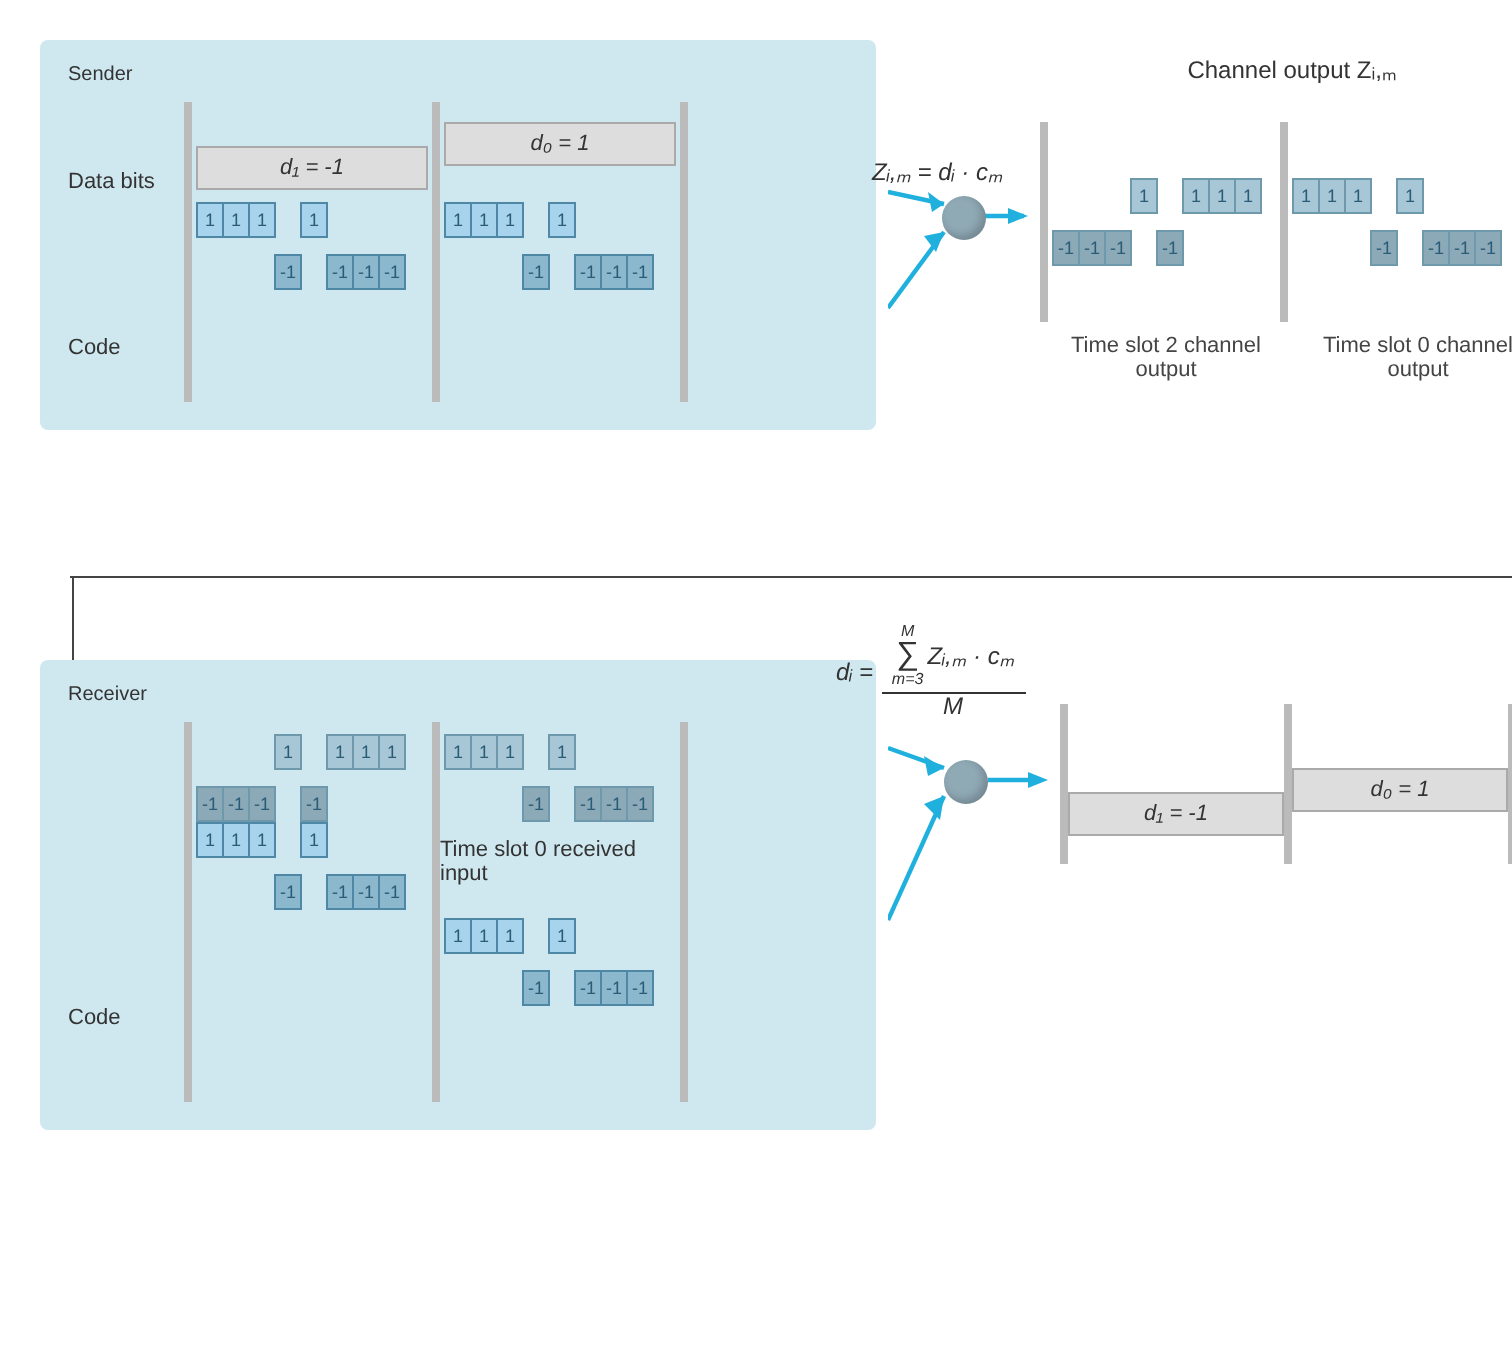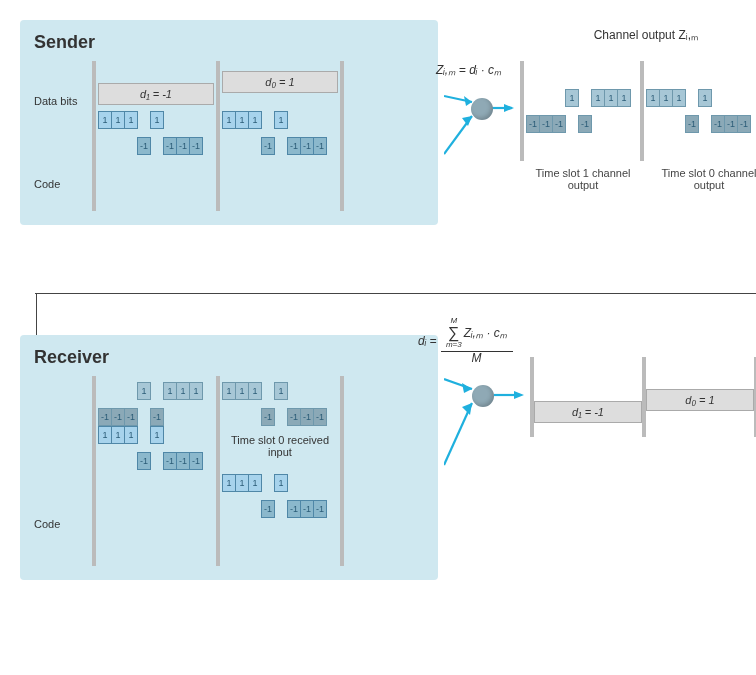--- a/index.html
+++ b/index.html
@@ -11,22 +11,22 @@
     background: #fff;
   }
   .panel {
     background: #cfe8f0;
     border-radius: 4px;
     padding: 12px 14px 14px 14px;
     position: relative;
     box-sizing: border-box;
   }
   .panel-title {
-    font-weight: bold;
-    font-size: 18px;
+    font-weight: normal;
+    font-size: 10px;
     margin-bottom: 8px;
   }
   .lbl {
     width: 58px;
     font-size: 11px;
     color: #333;
     flex-shrink: 0;
   }
   .vbar {
     width: 4px;
@@ -162,21 +162,21 @@
               <div class="ch dn">-1</div>
           </div>
         </div>
 
         <div class="vbar" style="height:150px;"></div>
       </div>
 
     </div>
 
     <div style="position:relative; width:70px; height:200px;">
-      <div class="formula" style="position:absolute; top:44px; left:-8px;text-align:right;">Zᵢ,ₘ = dᵢ · cₘ</div>
+      <div class="formula" style="position:absolute; top:60px; left:-8px;text-align:right;">Zᵢ,ₘ = dᵢ · cₘ</div>
       <svg width="70" height="200" style="position:absolute; top:0; left:0;">
         <line class="arr" x1="0" y1="76" x2="28" y2="82"></line>
         <polygon class="arrhead" points="28,82 20,76 22,86"></polygon>
         <line class="arr" x1="0" y1="134" x2="28" y2="96"></line>
         <polygon class="arrhead" points="28,96 18,98 24,106"></polygon>
         <line class="arr" x1="48" y1="88" x2="68" y2="88"></line>
         <polygon class="arrhead" points="70,88 60,84 60,92"></polygon>
       </svg>
       <div class="opnode" style="position:absolute; top:78px; left:27px;"></div>
     </div>
@@ -206,21 +206,21 @@
               <div class="ch dn2">-1</div>
               <div class="ch up2">1</div>
               <div class="ch dn2">-1</div>
               <div class="ch dn2">-1</div>
               <div class="ch dn2">-1</div>
           </div>
         </div>
 
       </div>
       <div class="sublabels" style="margin-top:6px;">
-        <div>Time slot 1 channel output</div>
+        <div>Time slot 2 channel output</div>
         <div>Time slot 0 channel output</div>
       </div>
     </div>
   </div>
 
   <div style="position:relative; height:60px; margin-top:-2px;">
     <div style="position:absolute; right:0; top:-98px; height:168px; width:740px; border-right:1px solid #444; border-bottom:1px solid #444;"></div>
     <div style="position:absolute; left:16px; top:70px; width:0; height:64px; border-left:1px solid #444;"></div>
     <svg style="position:absolute; left:10px; top:128px;" width="20" height="14">
       <line x1="6" y1="6" x2="18" y2="6" stroke="#444" stroke-width="1"></line>
@@ -272,21 +272,21 @@
           <div class="chips" style="height:44px; margin-top:6px;">
             <div class="ch up2">1</div>
               <div class="ch up2">1</div>
               <div class="ch up2">1</div>
               <div class="ch dn2">-1</div>
               <div class="ch up2">1</div>
               <div class="ch dn2">-1</div>
               <div class="ch dn2">-1</div>
               <div class="ch dn2">-1</div>
           </div>
-          <div style="height:40px; text-align:center; font-size:11px; padding-top:8px;">Time slot 0 received input</div>
+          <div style="height:40px; text-align:left; font-size:11px; padding-top:8px;">Time slot 0 received input</div>
           <div class="chips" style="height:44px;">
             <div class="ch up">1</div>
               <div class="ch up">1</div>
               <div class="ch up">1</div>
               <div class="ch dn">-1</div>
               <div class="ch up">1</div>
               <div class="ch dn">-1</div>
               <div class="ch dn">-1</div>
               <div class="ch dn">-1</div>
           </div>

